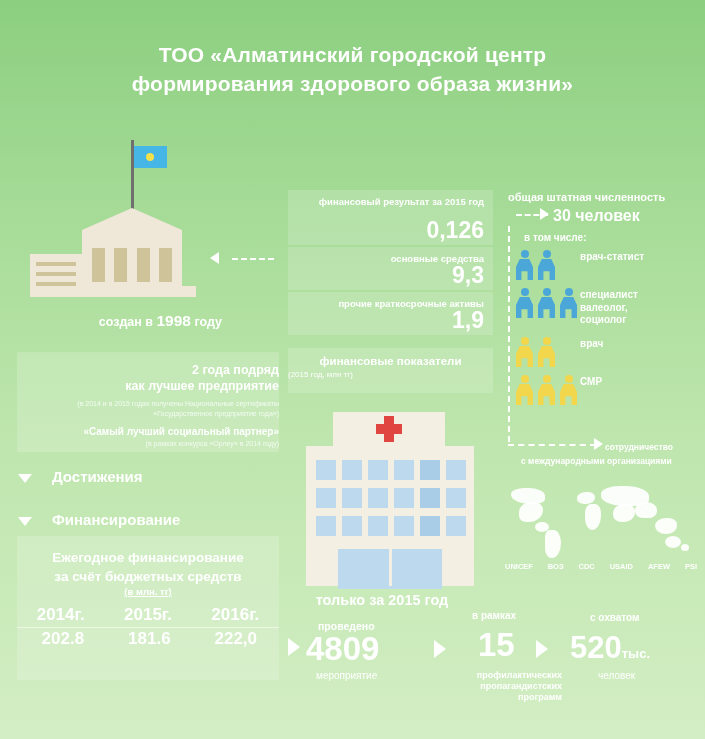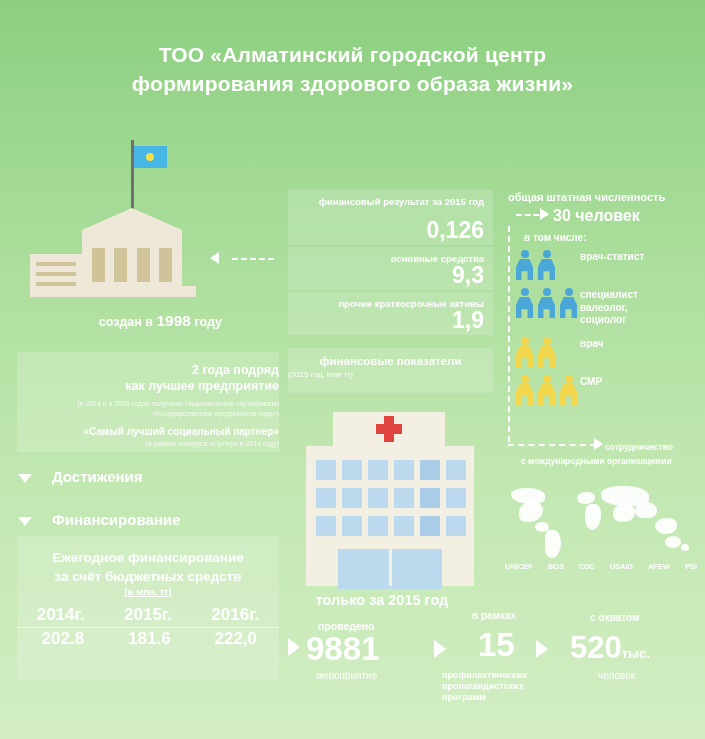--- a/index.html
+++ b/index.html
@@ -519,21 +519,21 @@
     top: 626px;
     font-size: 33px;
     font-weight: bold;
     color: #ffffff;
   }
   #b-progs {
     position: absolute;
     left: 442px;
     top: 670px;
     width: 120px;
-    text-align: left;
+    text-align: right;
     font-size: 9px;
     font-weight: bold;
     color: #ffffff;
     line-height: 11px;
   }
   #b-cover {
     position: absolute;
     left: 590px;
     top: 612px;
     font-size: 10px;
@@ -808,21 +808,21 @@
     <span>ВОЗ</span>
     <span>CDC</span>
     <span>USAID</span>
     <span>AFEW</span>
     <span>PSI</span>
   </div>
 
   <div id="bottom-title">только за 2015 год</div>
   <div class="sm-arrow-right" style="left:288px; top:638px;"></div>
   <div id="b-held">проведено</div>
-  <div id="b-9881">9881</div>
+  <div id="b-9881">4809</div>
   <div id="b-meas">мероприятие</div>
 
   <div class="sm-arrow-right" style="left:434px; top:640px;"></div>
   <div id="b-within">в рамках</div>
   <div id="b-15">15</div>
   <div id="b-progs">
     <span>профилактических</span><br>
     <span>пропагандистских</span><br>
     <span>программ</span>
   </div>

